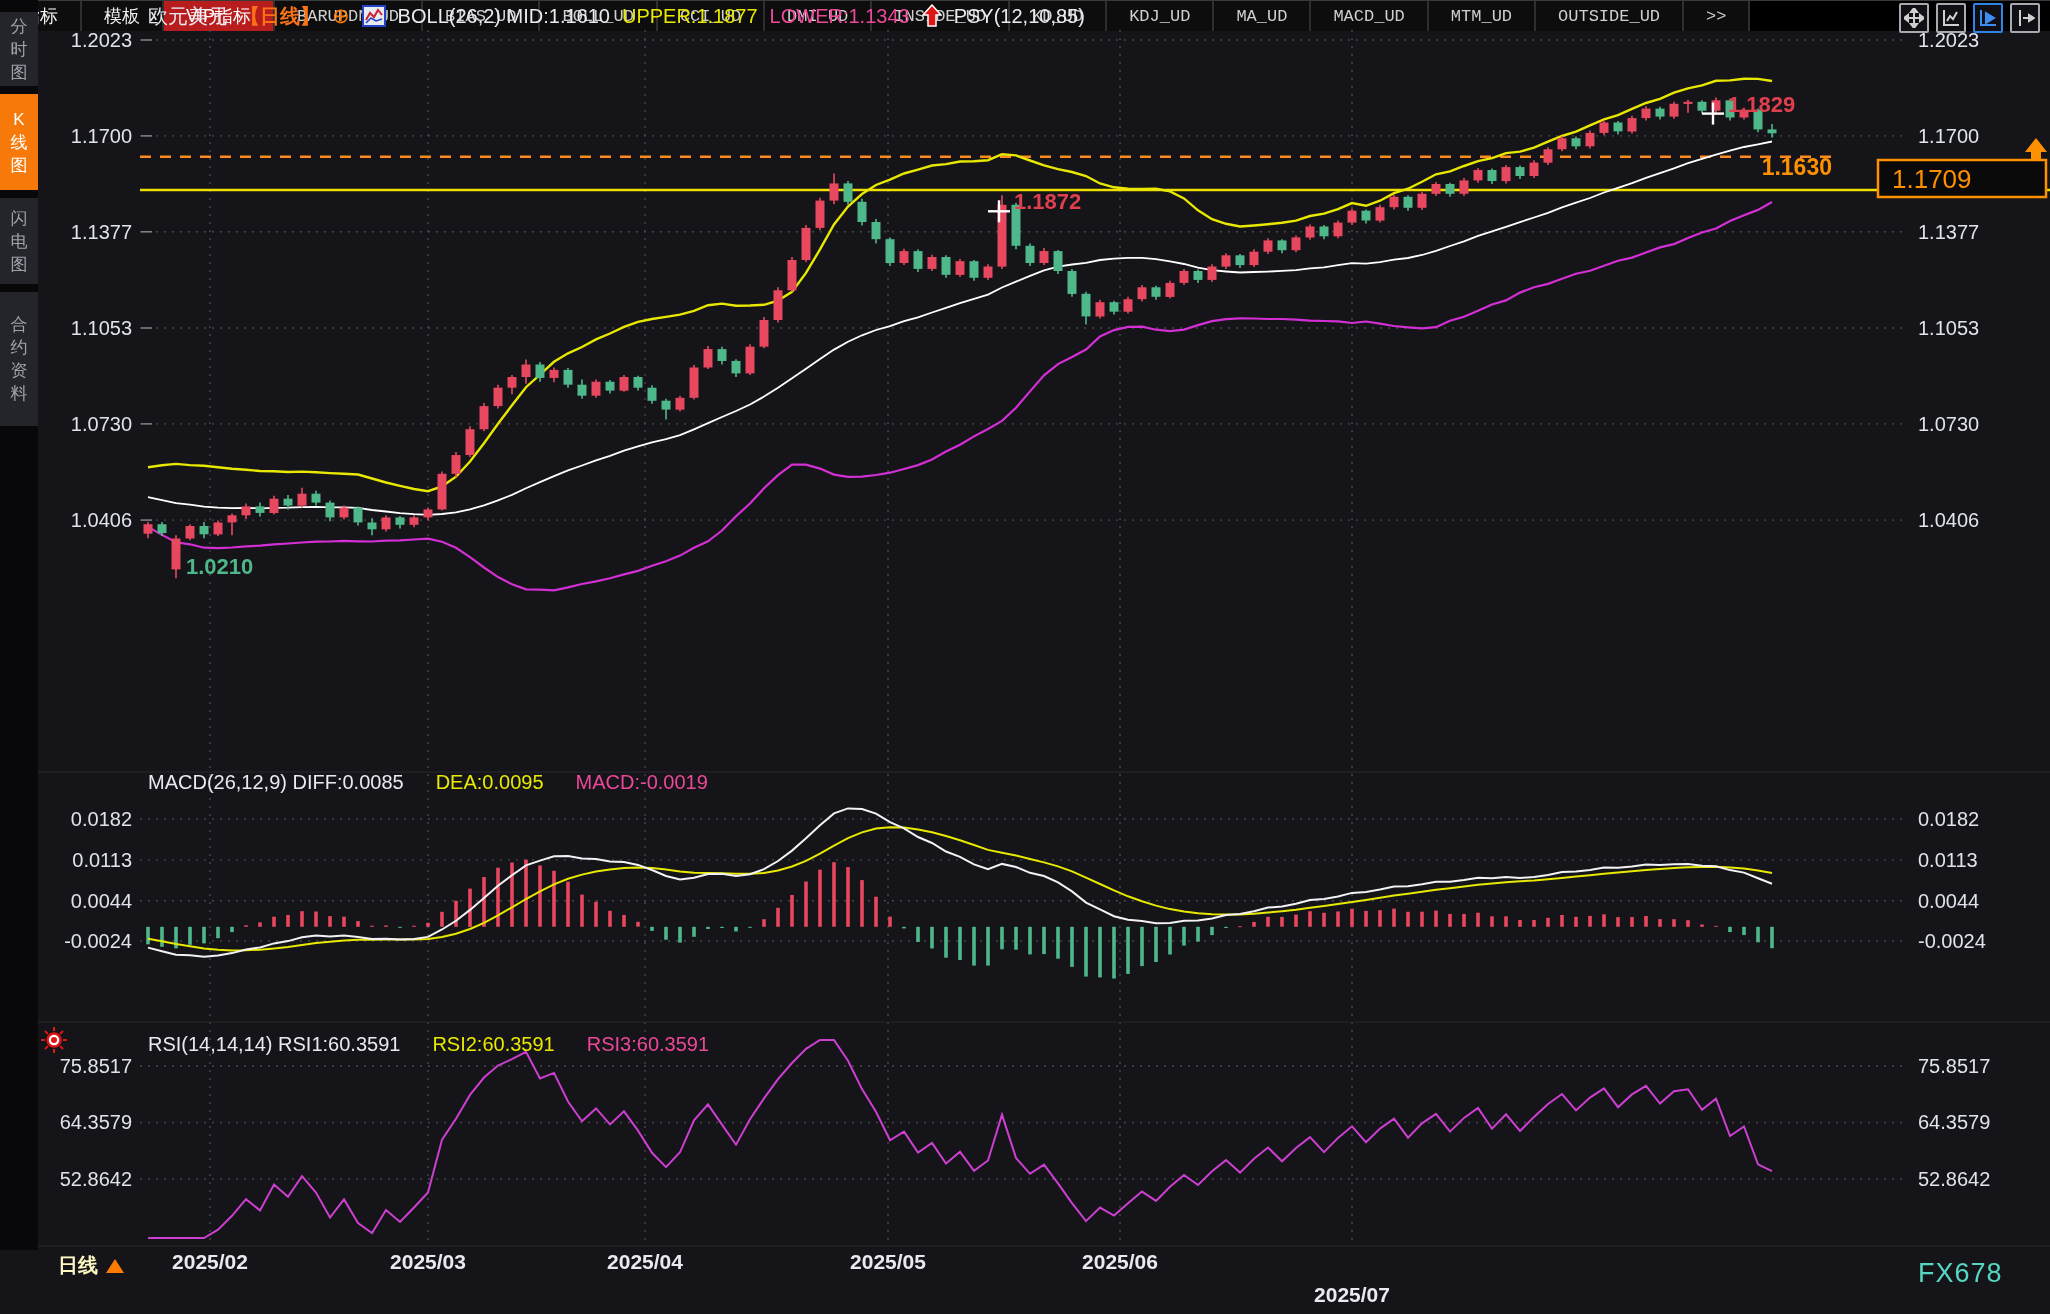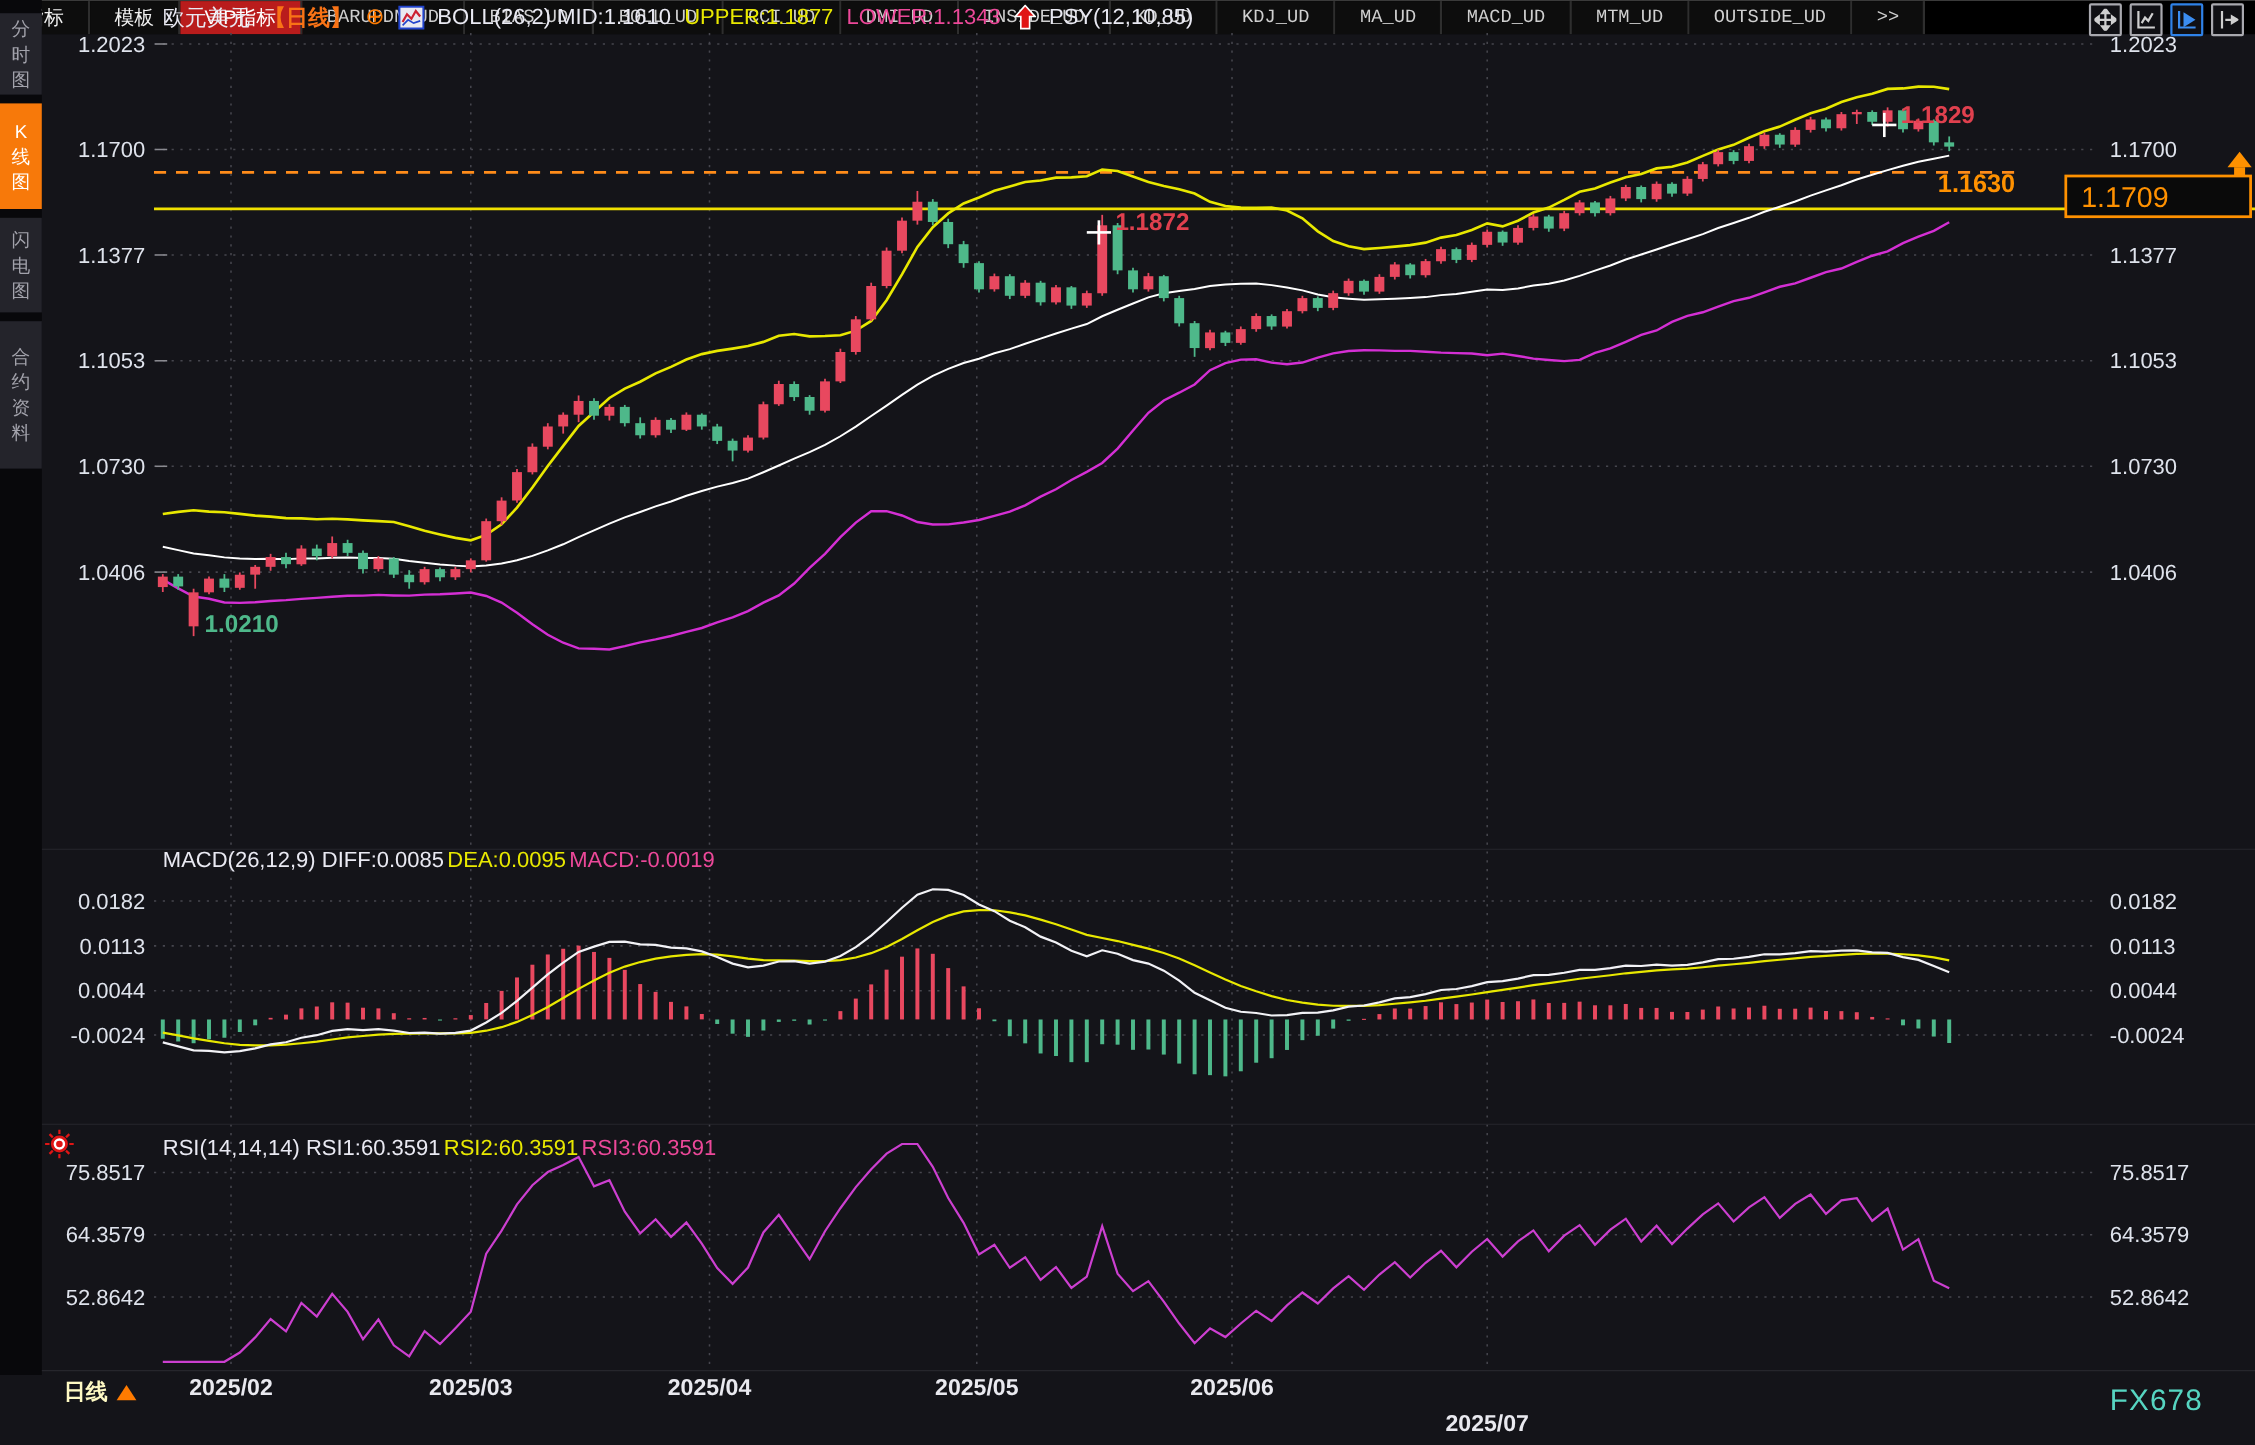--- a/index.html
+++ b/index.html
@@ -17,21 +17,21 @@
   .hdr-period{color:#f97316;font-weight:bold;}
   .c-yellow{color:#e8e800;}
   .c-mag{color:#ec4899;}
   .plus-circ{color:#ff7b00;font-size:21px;line-height:20px;}
   
   #topicons{right:10px;top:3px;display:flex;gap:7px;}
   .tico{width:26px;height:26px;border:2px solid #a9a9af;border-radius:2px;background:#101014;
     display:flex;align-items:center;justify-content:center;cursor:pointer;}
   .tico.blue{border-color:#2f82e8;}
   
-  .ind-hdr{display:flex;gap:3px;font-size:20px;color:#e9e9f2;white-space:nowrap;}
+  .ind-hdr{display:flex;gap:32px;font-size:20px;color:#e9e9f2;white-space:nowrap;}
   
   .month-lab{position:absolute;top:1250px;color:#e9e9ef;font-size:21px;font-weight:bold;transform:translateX(-50%);text-align:right;}
   #periodsel{left:58px;top:1252px;color:#fef9c3;font-size:20px;font-weight:bold;display:flex;gap:8px;align-items:center;cursor:pointer;}
   #periodsel .tri{width:0;height:0;border-left:9px solid transparent;border-right:9px solid transparent;border-bottom:14px solid #ff7b00;}
   #watermark{left:1918px;top:1258px;color:#5eead4;font-size:27px;letter-spacing:1px;opacity:.9;}
   
   #tabs{left:0;top:1284px;width:2050px;height:30px;background:#000;border-top:1px solid #3a3a3a;display:flex;align-items:stretch;}
   .tab{display:flex;align-items:center;justify-content:center;padding:0 22px;background:#0d0d0d;
     border-right:2px solid #2e2e2e;color:#f0f0f0;font-size:18px;cursor:pointer;white-space:nowrap;}
   .tab.mono{font-family:"Liberation Mono",monospace;color:#cfcfcf;font-size:17px;}

